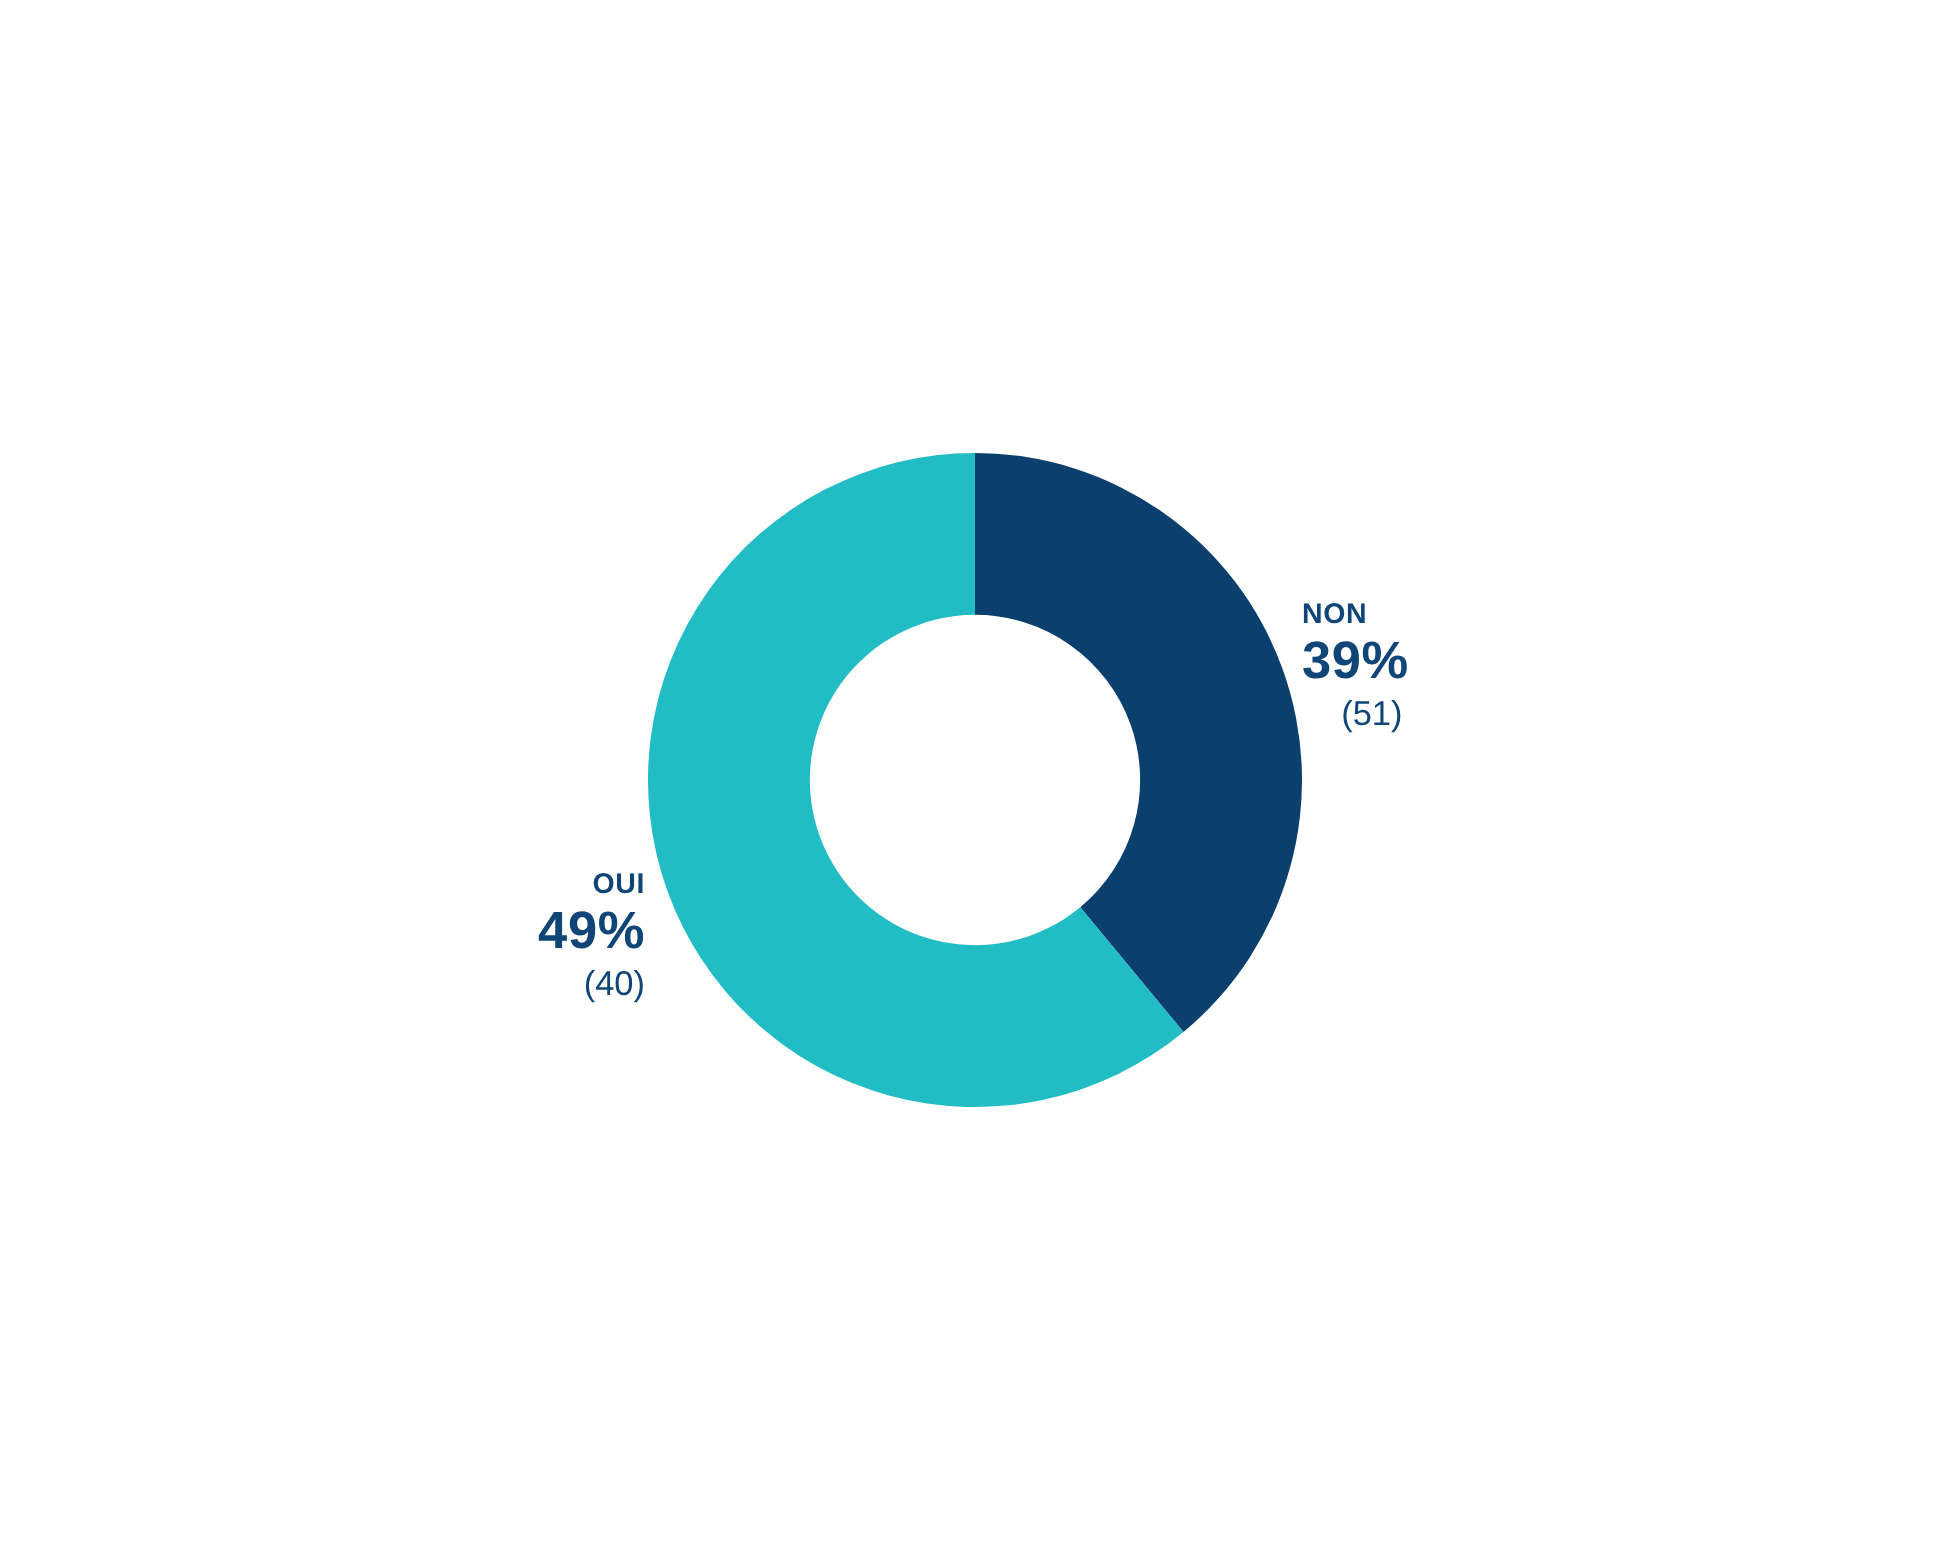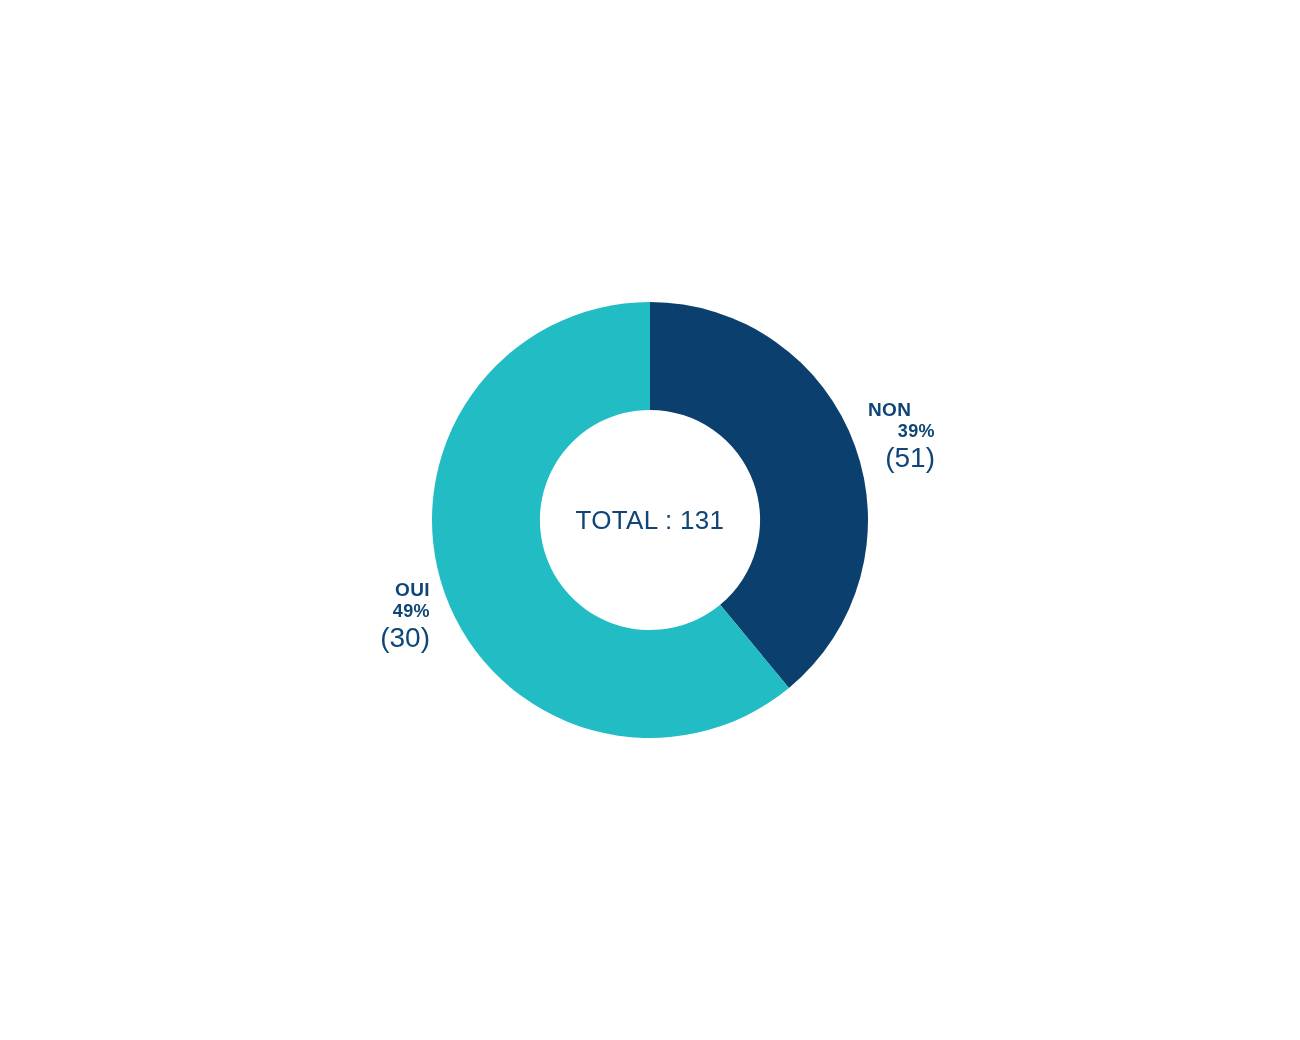--- a/index.html
+++ b/index.html
@@ -47,27 +47,26 @@
     color: #0f4577;
     line-height: 1.16;
     white-space: nowrap;
   }
   .label .name {
     font-size: 19px;
     font-weight: bold;
     letter-spacing: 0.4px;
   }
   .label .pct {
-    font-size: 18px;
+    font-size: 35px;
     font-weight: bold;
     letter-spacing: 0.4px;
-    text-align: right;
   }
   .label .count {
-    font-size: 28px;
+    font-size: 23px;
     font-weight: 400;
   }
   .label-non {
     left: 868px;
     top: 399px;
     text-align: left;
   }
   .label-non .count {
     display: block;
     text-align: right;
@@ -94,27 +93,26 @@
 
 <div class="figure">
 
   <div class="donut-wrap">
     <svg class="donut-svg" viewBox="0 0 436 436">
       <path id="slice-non-path" fill="#0b3f6e" d="M 218.000 0.000 A 218 218 0 0 1 356.958 385.972 L 288.174 302.826 A 110.09 110.09 0 0 0 218.000 107.910 Z"></path>
       <path id="slice-oui-path" fill="#22bcc4" d="M 356.958 385.972 A 218 218 0 1 1 218.000 0.000 L 218.000 107.910 A 110.09 110.09 0 1 0 288.174 302.826 Z"></path>
     </svg>
   </div>
 
-  <div class="center-total">TOTAL : 131</div>
 
   <div class="label label-non">
     <span class="name">NON</span>
     <span class="pct">39%</span>
     <span class="count">(51)</span>
   </div>
 
   <div class="label label-oui">
     <span class="name">OUI</span>
     <span class="pct">49%</span>
-    <span class="count">(30)</span>
+    <span class="count">(40)</span>
   </div>
 
 </div>
 
 </body></html>

